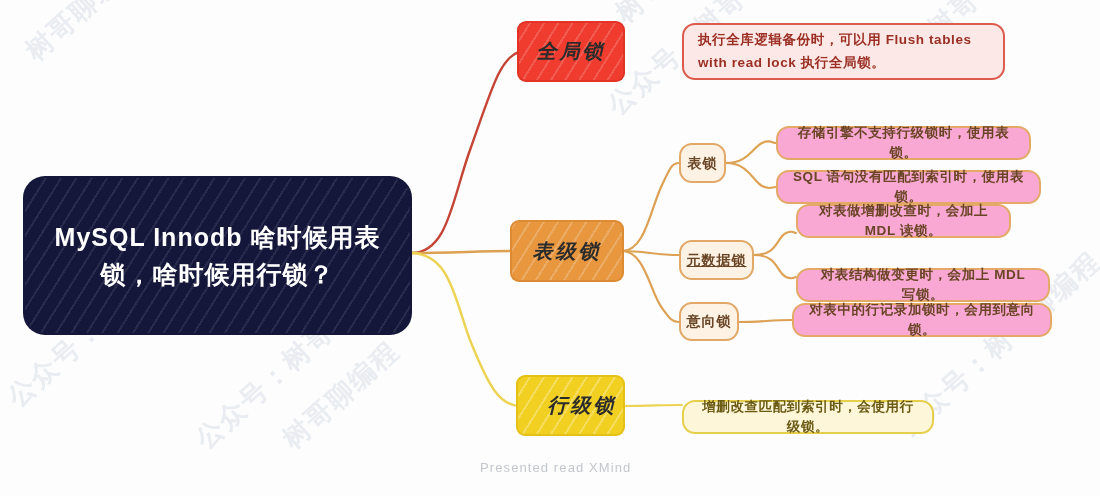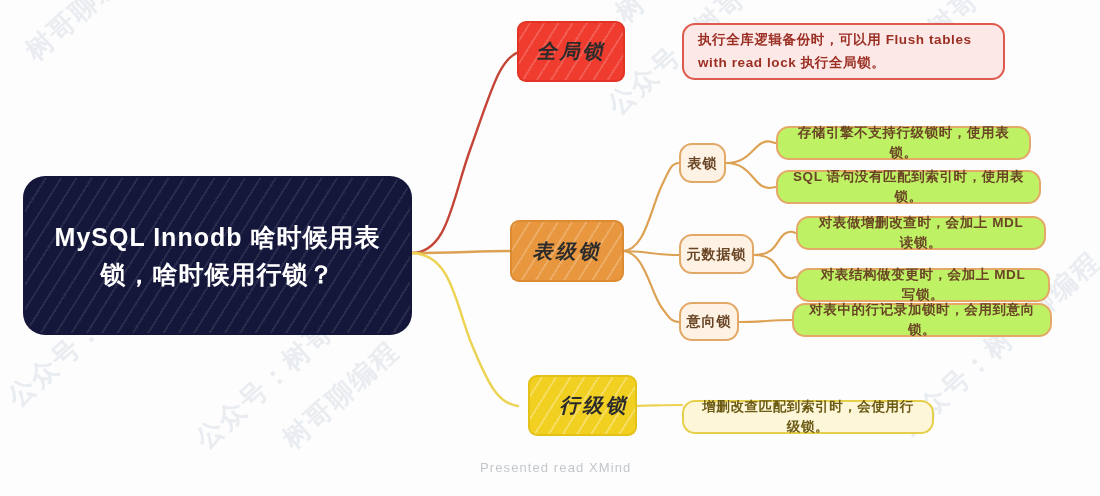--- a/index.html
+++ b/index.html
@@ -103,21 +103,21 @@
     left: 512px; top: 222px;
     width: 110px; height: 58px;
     background:
       repeating-linear-gradient(-58deg,
         rgba(255,255,255,0.2) 0px, rgba(255,255,255,0.2) 2px,
         rgba(255,255,255,0) 2px, rgba(255,255,255,0) 12px),
       #e8973f;
     box-shadow: 0 0 0 2px #dd8b32;
   }
   #branch-row-level {
-    left: 530px; top: 377px;
+    left: 518px; top: 377px;
     width: 105px; height: 57px;
     background:
       repeating-linear-gradient(-58deg,
         rgba(255,255,255,0.28) 0px, rgba(255,255,255,0.28) 2px,
         rgba(255,255,255,0) 2px, rgba(255,255,255,0) 12px),
       #f2d021;
     box-shadow: 0 0 0 2px #e4c117;
     padding-left: 23px;
   }
 
@@ -125,55 +125,55 @@
   .sub-node {
     background: #fdf2e4;
     border: 2px solid #e2a868;
     border-radius: 13px;
     font-size: 14px;
     font-weight: 700;
     color: #6a4525;
     letter-spacing: 1px;
   }
   #sub-table-lock   { left: 679px; top: 143px; width: 47px;  height: 40px; }
-  #sub-metadata-lock{ left: 679px; top: 234px; width: 75px;  height: 40px; }
+  #sub-metadata-lock{ left: 679px; top: 240px; width: 75px;  height: 40px; text-decoration: underline; }
   #sub-intention-lock{left: 679px; top: 302px; width: 60px;  height: 39px; }
 
   
   .leaf {
     border-radius: 13px;
     font-size: 13.5px;
     font-weight: 700;
     letter-spacing: 0.6px;
     padding: 4px 14px;
     box-sizing: border-box;
   }
   .leaf-orange {
-    background: #bef264;
+    background: #f9a8d4;
     border: 2px solid #e5a967;
     color: #6a4525;
   }
   .leaf-red {
     background: #fce8e6;
     border: 2px solid #dd5a4d;
     color: #9b2f24;
     text-align: left;
     justify-content: center;
     line-height: 1.65;
   }
   .leaf-yellow {
     background: #fdf6d9;
     border: 2px solid #e6cf4a;
     color: #6b5a14;
   }
 
   #leaf-global-1      { left: 682px; top: 23px;  width: 323px; height: 57px; }
   #leaf-table-1       { left: 776px; top: 126px; width: 255px; height: 34px; }
   #leaf-table-2       { left: 776px; top: 170px; width: 265px; height: 34px; }
-  #leaf-metadata-1    { left: 796px; top: 216px; width: 250px; height: 34px; }
+  #leaf-metadata-1    { left: 796px; top: 204px; width: 215px; height: 34px; }
   #leaf-metadata-2    { left: 796px; top: 268px; width: 254px; height: 34px; }
   #leaf-intention-1   { left: 792px; top: 303px; width: 260px; height: 34px; }
   #leaf-row-1         { left: 682px; top: 388px; width: 252px; height: 34px; margin-top: 12px; }
 
   
   #xmind-footer {
     position: absolute;
     left: 480px;
     top: 460px;
     font-size: 13px;

